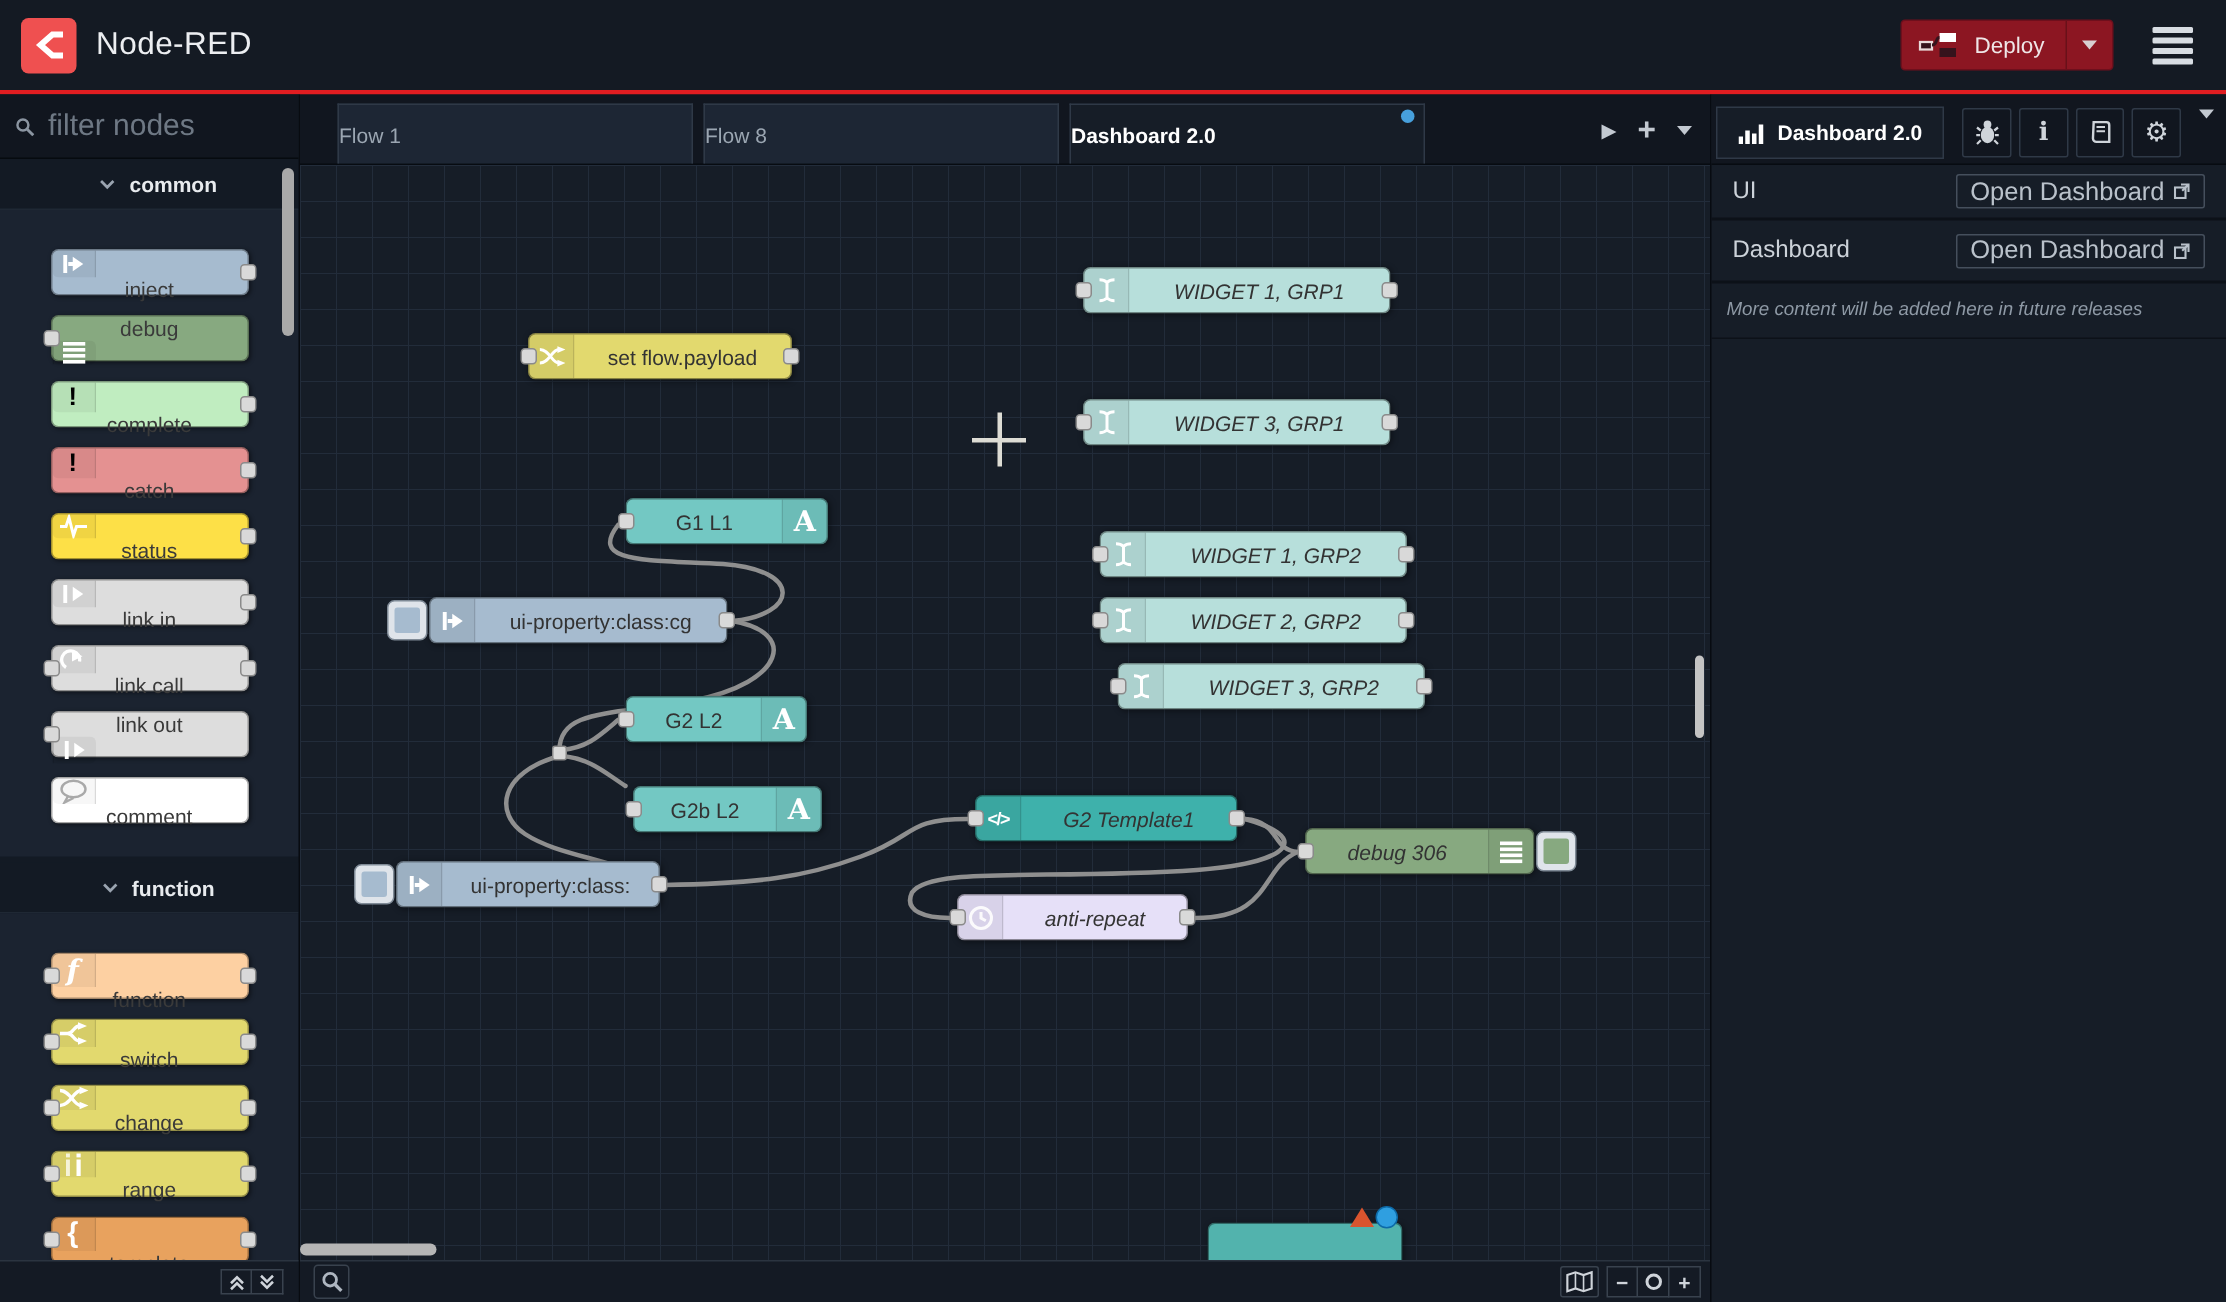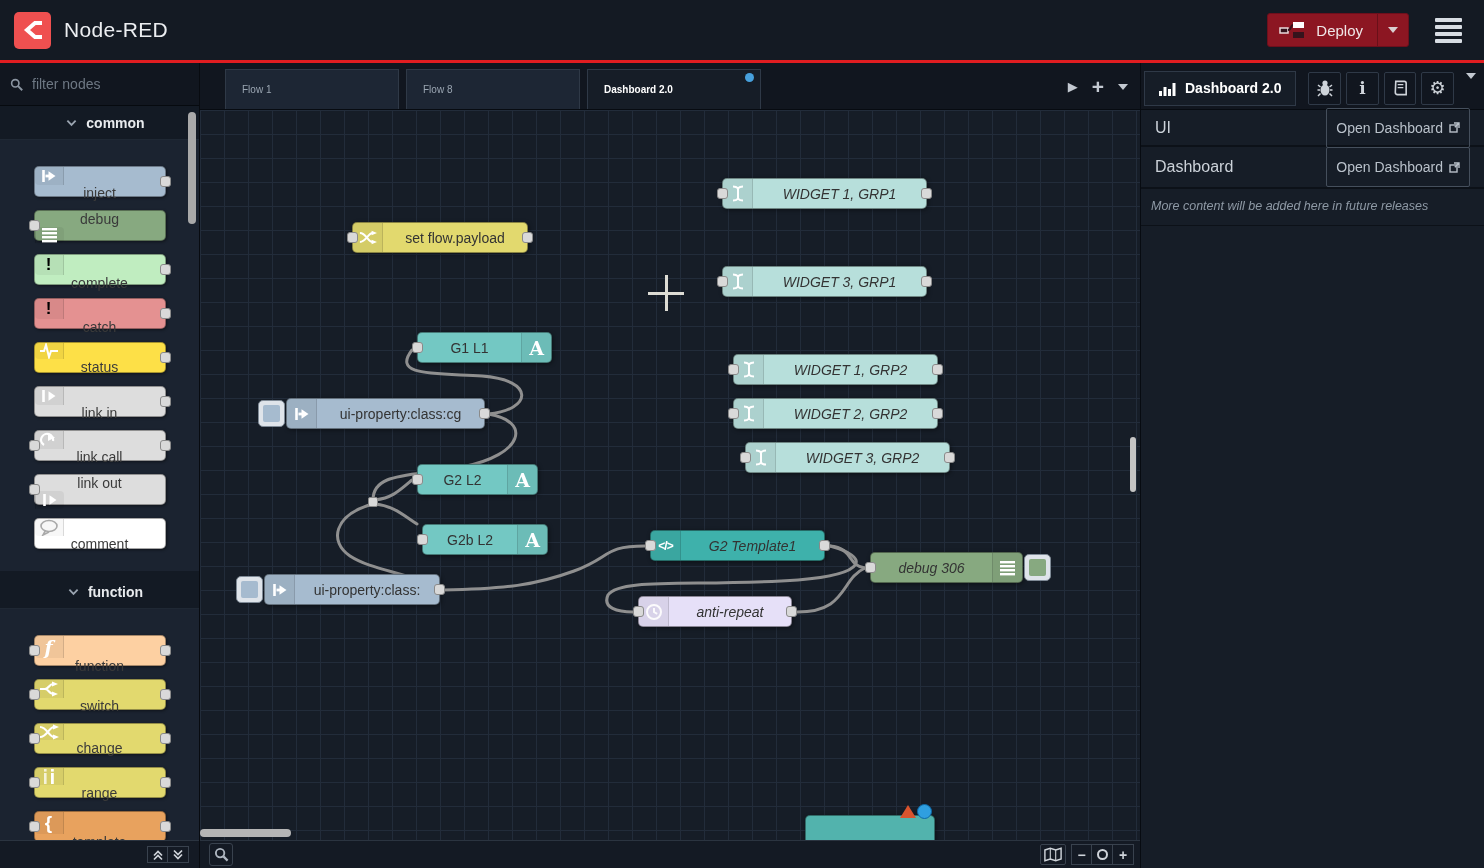--- a/index.html
+++ b/index.html
@@ -25,21 +25,21 @@
 
   
   .main { position:absolute; left:0; top:63px; width:1484px; height:805px; display:flex; }
 
   
   .palette { width:200px; height:100%; display:flex; flex-direction:column; background:#131a24;
     border-right:1px solid #080b10; }
   .filter-row { height:43px; background:#11161f; border-bottom:1px solid #060a0f;
     display:flex; align-items:center; padding:0 10px; flex:none; }
   .filter-row input { background:transparent; border:none; outline:none; color:#aab3bd;
-    font-size:14px; margin-left:7px; width:150px; font-family:"Liberation Sans",sans-serif; }
+    font-size:20px; margin-left:7px; width:150px; font-family:"Liberation Sans",sans-serif; }
   .filter-row input::placeholder { color:#6e7884; }
   .palette-body { flex:1; position:relative; overflow:hidden; }
   .cat-header { height:34px; display:flex; align-items:center; padding-left:12px; gap:9px;
     background:#131a24; border-bottom:1px solid #1f2834;justify-content:center; }
   .cat-header .cat-lbl { color:#e8ebee; font-size:14px; font-weight:bold; }
   .cat-body { margin:0 0 4px 0; background:#1b2330; padding:26px 0 22px 0; }
   .pnode { position:relative; width:132px; height:31px; margin:0 auto 13px auto; border-radius:5px;
     border:1px solid rgba(0,0,0,.35); display:flex; align-items:center;
     box-shadow:1px 1px 3px rgba(0,0,0,.45); cursor:grab;flex-direction:column; }
   .pnode:last-child { margin-bottom:0; }
@@ -56,22 +56,22 @@
   .palette-footer { flex:none; height:28px; background:#141a24; border-top:1px solid #2b3440;
     display:flex; align-items:center; justify-content:flex-end; padding-right:10px; }
   .pf-btn { width:21px; height:17px; border:1px solid #39424e; display:flex; align-items:center;
     justify-content:center; cursor:pointer; }
   .pf-btn + .pf-btn { border-left:none; }
 
   
   .workspace { width:940px; height:100%; display:flex; flex-direction:column; }
   .tabbar { flex:none; height:47px; background:#11161f; position:relative;
     display:flex; align-items:flex-end; padding-left:25px; border-bottom:1px solid #070b11; }
-  .tab { width:174px; height:40px; background:#1d2634; border:1px solid #2f3947; border-bottom:none;
-    color:#9ba6b2; font-size:10px; line-height:40px; padding-left:16px; margin-right:7px;
+  .tab { width:237px; height:40px; background:#1d2634; border:1px solid #2f3947; border-bottom:none;
+    color:#9ba6b2; font-size:14px; line-height:40px; margin-right:7px;
     position:relative; white-space:nowrap; overflow:hidden; cursor:pointer; }
   .tab.active { background:#161d27; color:#ffffff; font-weight:bold; }
   .tab .mod-dot { position:absolute; right:6px; top:3px; width:9px; height:9px; border-radius:50%;
     background:#47a0dc; }
   .tab-controls { position:absolute; right:12px; top:0; height:47px; display:flex; align-items:center;
     gap:14px; color:#c3c9d1; }
   .tc-btn { cursor:pointer; font-size:13px; display:flex; align-items:center; }
   .tc-plus { font-size:21px; font-weight:bold; line-height:1; }
 
   
@@ -128,22 +128,22 @@
   .sb-tab { height:35px; background:#161d27; border:1px solid #2f3947; display:flex; align-items:center;
     gap:8px; padding:0 14px; color:#fff; font-weight:bold; font-size:14px; cursor:pointer; white-space:nowrap; }
   .sb-iconbtn { width:33px; height:33px; border:1px solid #2f3947; border-radius:2px; margin-left:5px;
     display:flex; align-items:center; justify-content:center; color:#cfd4da; cursor:pointer; }
   .sb-iconbtn.first { margin-left:12px; }
   .sb-caret { margin-left:12px; cursor:pointer; }
   .sb-content { flex:1; }
   .sb-row { height:37px; display:flex; align-items:center; border-bottom:2px solid #0c1118; padding:0 14px; }
   .sb-row.tall { height:42px; }
   .sb-row .sb-title { color:#ccd2d9; font-size:16px; }
-  .open-dash-btn { margin-left:auto; height:40px; border:1px solid #454f5c; border-radius:2px;
-    background:transparent; color:#b9c1ca; font-size:14px; display:flex; align-items:center; gap:6px;
+  .open-dash-btn { margin-left:auto; height:23px; border:1px solid #454f5c; border-radius:2px;
+    background:transparent; color:#b9c1ca; font-size:17px; display:flex; align-items:center; gap:6px;
     padding:0 9px; cursor:pointer; font-family:"Liberation Sans",sans-serif; }
   .sb-note { padding:10px 14px 12px 10px; color:#8e99a5; font-size:12.5px; font-style:italic;
     border-bottom:1px solid #0c1118; }
 </style>
 </head>
 <body>
 
 <div class="header">
   <div class="logo">
     <svg width="24" height="24" viewBox="0 0 24 24">

